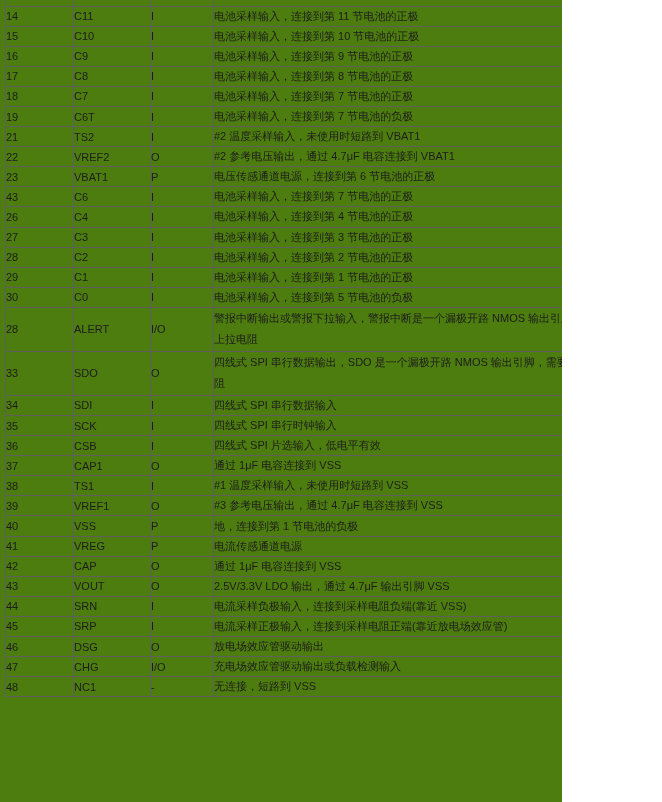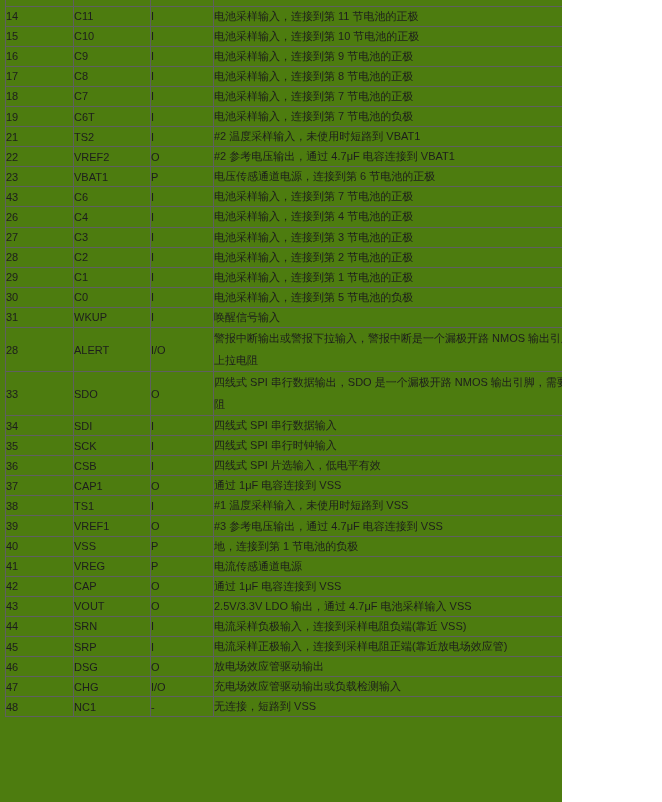--- a/index.html
+++ b/index.html
@@ -152,26 +152,20 @@
           <td class="name">C1</td>
           <td class="type">I</td>
           <td class="desc">电池采样输入，连接到第 1 节电池的正极</td>
         </tr>
         <tr class="row">
           <td class="pin">30</td>
           <td class="name">C0</td>
           <td class="type">I</td>
           <td class="desc">电池采样输入，连接到第 5 节电池的负极</td>
         </tr>
-        <tr class="row">
-          <td class="pin">31</td>
-          <td class="name">WKUP</td>
-          <td class="type">I</td>
-          <td class="desc">唤醒信号输入</td>
-        </tr>
         <tr class="row tall">
           <td class="pin">28</td>
           <td class="name">ALERT</td>
           <td class="type">I/O</td>
           <td class="desc">警报中断输出或警报下拉输入，警报中断是一个漏极开路 NMOS 输出引脚，需要一个 10K 上拉电阻</td>
         </tr>
         <tr class="row tall">
           <td class="pin">33</td>
           <td class="name">SDO</td>
           <td class="type">O</td>
@@ -228,21 +222,21 @@
         <tr class="row">
           <td class="pin">42</td>
           <td class="name">CAP</td>
           <td class="type">O</td>
           <td class="desc">通过 1μF 电容连接到 VSS</td>
         </tr>
         <tr class="row">
           <td class="pin">43</td>
           <td class="name">VOUT</td>
           <td class="type">O</td>
-          <td class="desc">2.5V/3.3V LDO 输出，通过 4.7μF 电池采样输入 VSS</td>
+          <td class="desc">2.5V/3.3V LDO 输出，通过 4.7μF 输出引脚 VSS</td>
         </tr>
         <tr class="row">
           <td class="pin">44</td>
           <td class="name">SRN</td>
           <td class="type">I</td>
           <td class="desc">电流采样负极输入，连接到采样电阻负端(靠近 VSS)</td>
         </tr>
         <tr class="row">
           <td class="pin">45</td>
           <td class="name">SRP</td>

